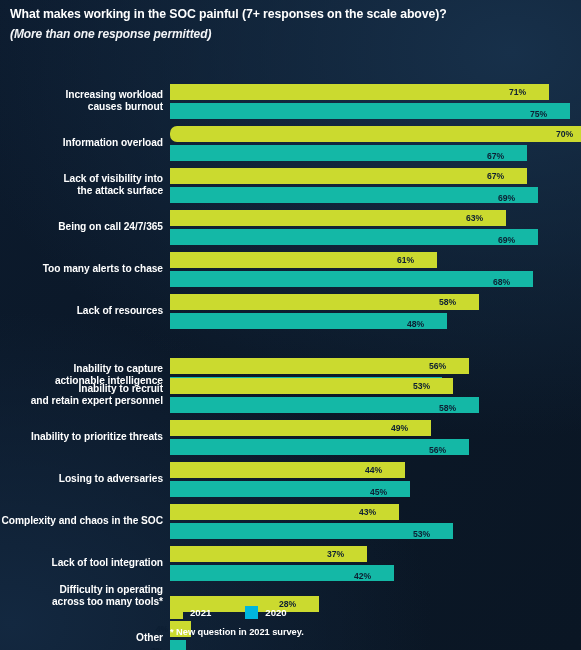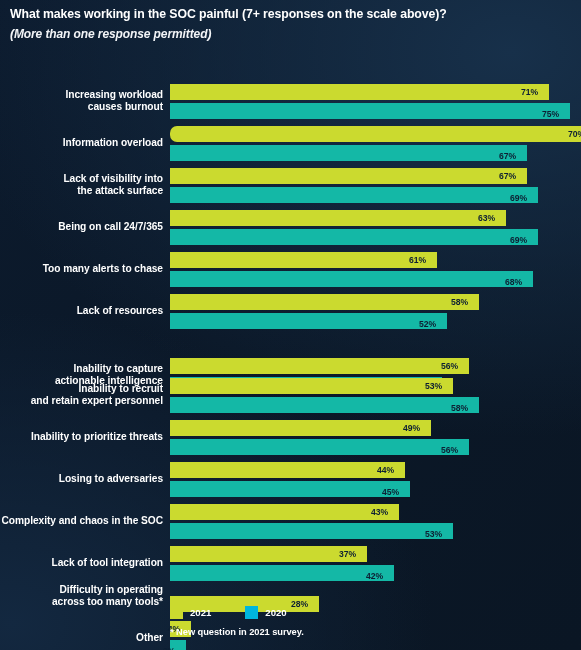--- a/index.html
+++ b/index.html
@@ -36,21 +36,21 @@
     line-height:12.3px; color:#ffffff; letter-spacing:-0.05px;
   }
   .bar {
     position:absolute; left:170px; height:16px;
     display:flex; align-items:center; justify-content:flex-end;
   }
   .bar.y { background:#cbda2f; }
   .bar.c { background:#14b8a6;align-items:flex-end; }
   .bar-value {
     font-size:8.6px; font-weight:bold; color:#0d1f33;
-    padding-right:11px; letter-spacing:-0.1px; white-space:nowrap;
+    padding-right:23px; letter-spacing:-0.1px; white-space:nowrap;
   }
 
   .legend { position:absolute; left:170px; top:606px; display:flex; align-items:center; gap:34px; }
   .legend-item { display:flex; align-items:center; gap:7px; }
   .swatch { width:13px; height:13px; display:block; }
   .swatch.y { background:#cbda2f; }
   .swatch.c { background:#00b6de; }
   .legend-label { font-size:9.6px; font-weight:bold; color:#ffffff; }
 
   .footnote {
@@ -125,21 +125,21 @@
         </div>
       </div>
       <div class="row" style="top: 294px; height: 35px;">
         <div class="cat-label" style="top: 11.35px;">
           <div>Lack of resources</div>
         </div>
         <div class="bar y" style="top: 0px; width: 309px;">
           <span class="bar-value">58%</span>
         </div>
         <div class="bar c" style="top: 19px; width: 277px;">
-          <span class="bar-value">52%</span>
+          <span class="bar-value">48%</span>
         </div>
       </div>
       <div class="row" style="top: 336px; height: 35px; margin-top: 22px;">
         <div class="cat-label" style="top: 5.2px;">
           <div>Inability to capture</div>
           <div>actionable intelligence</div>
         </div>
         <div class="bar y" style="top: 0px; width: 299px;">
           <span class="bar-value">56%</span>
         </div>

